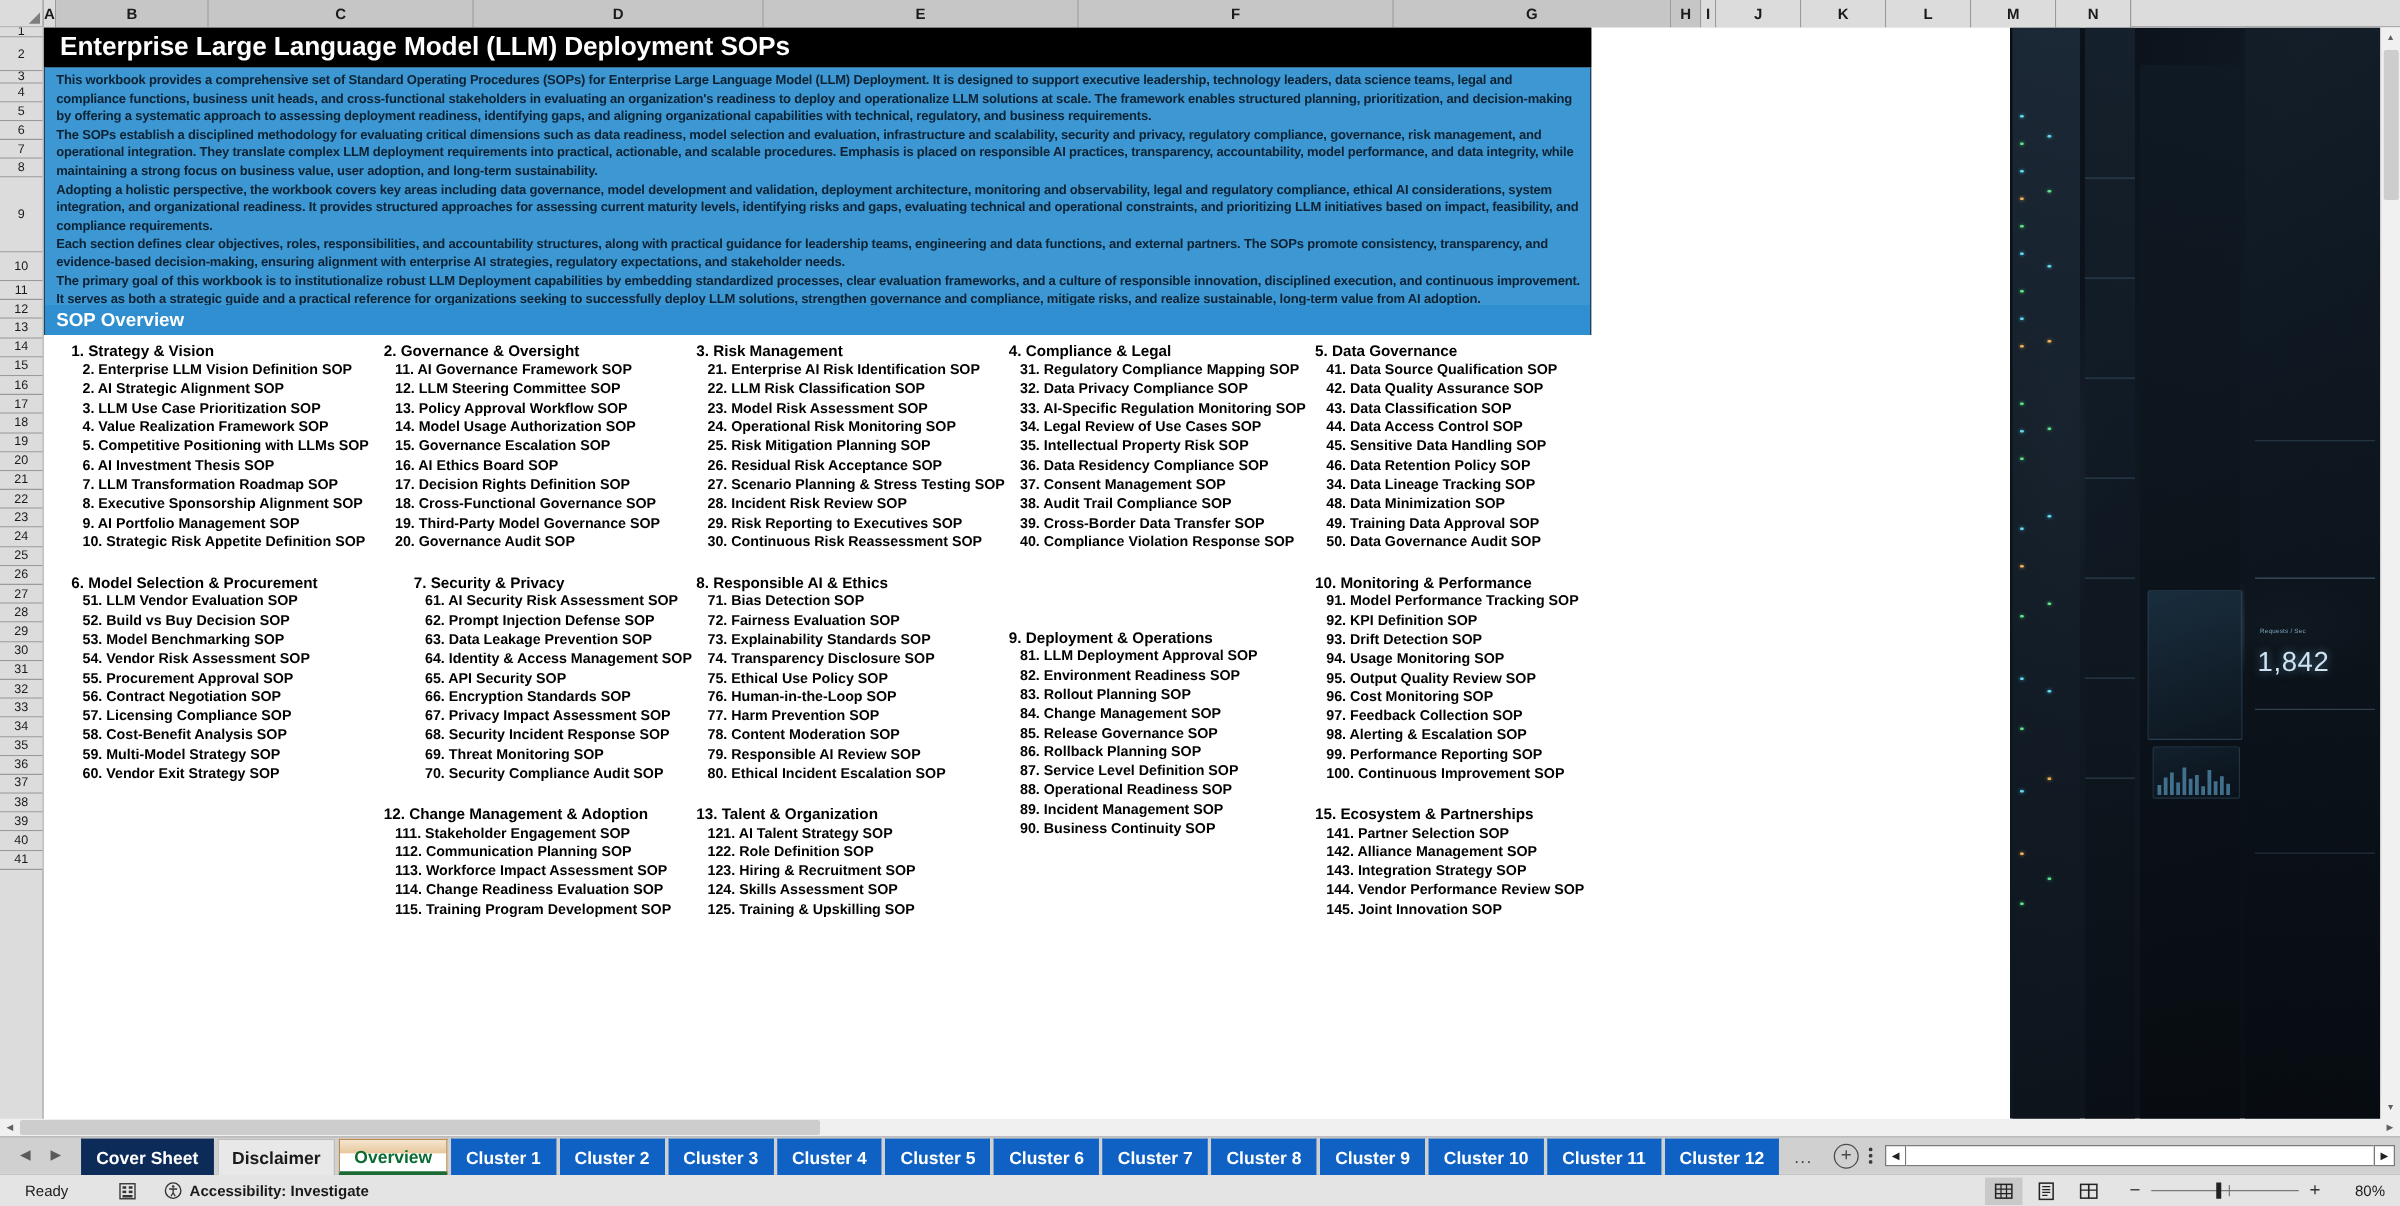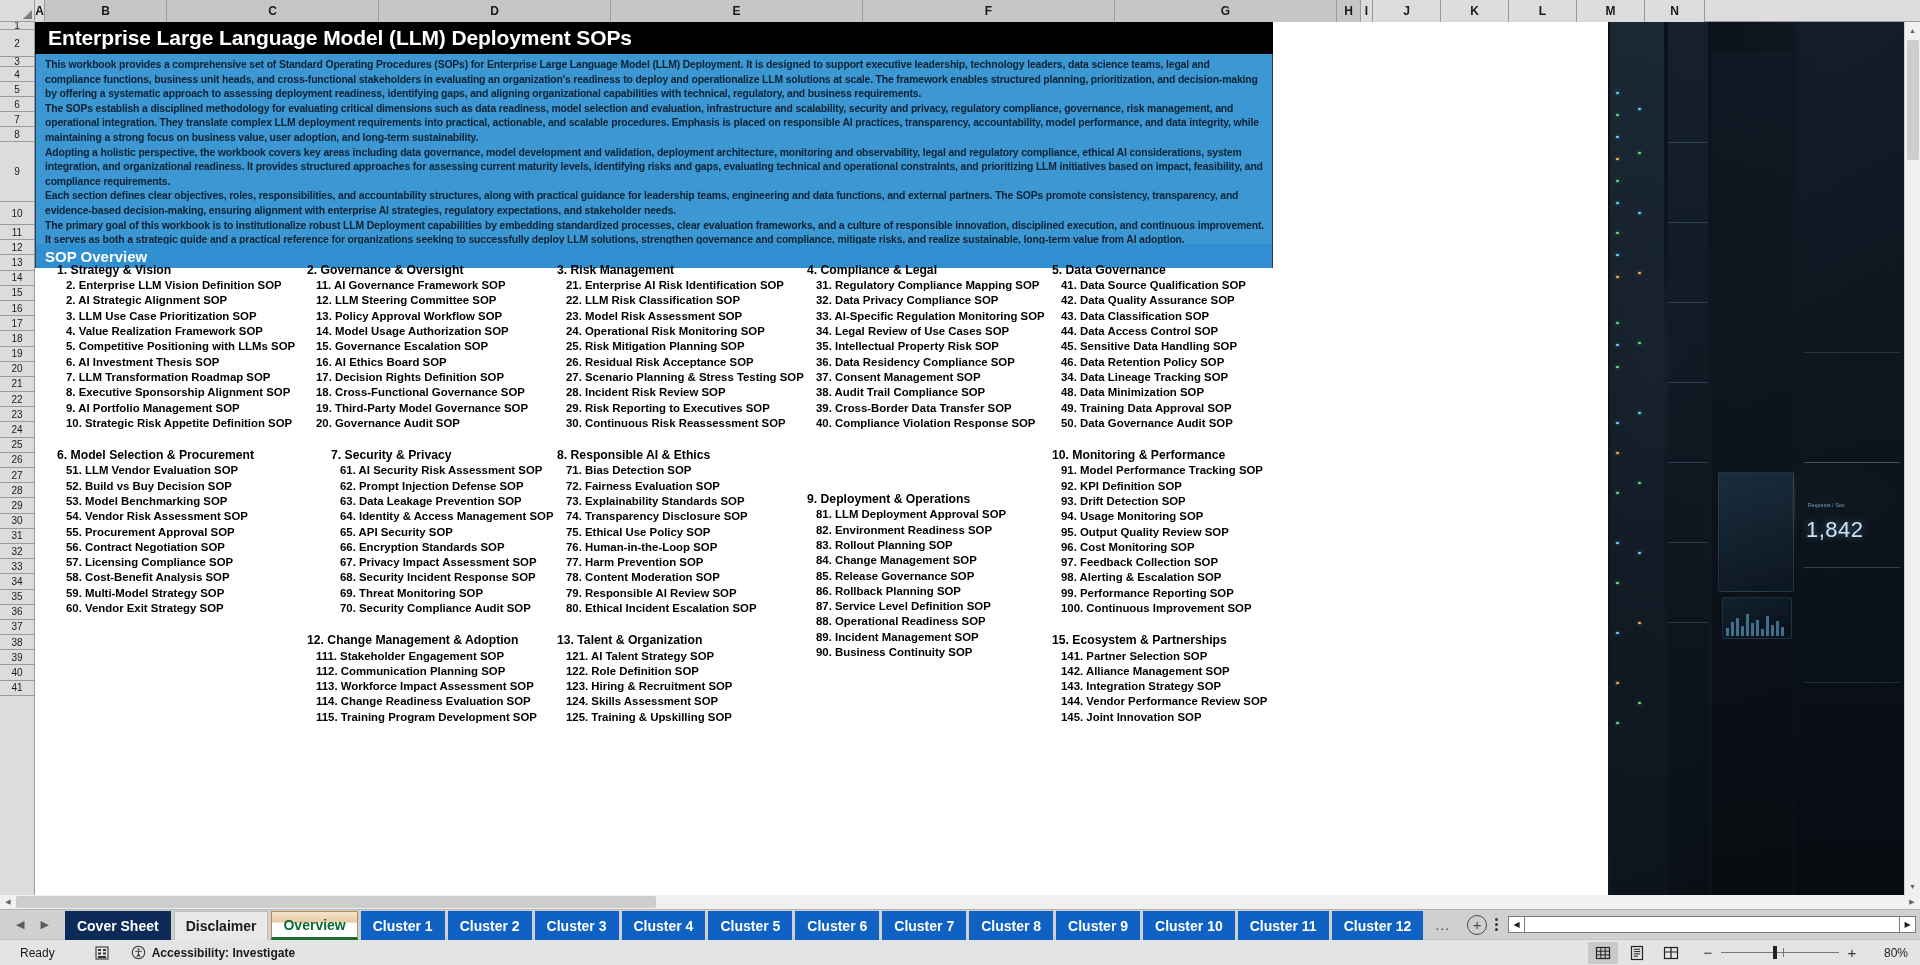--- a/index.html
+++ b/index.html
@@ -103,21 +103,21 @@
     padding-left: 9px;
     border-left: 1px solid #2a3f55;
     border-right: 1px solid #2a3f55;
   }
   .section-banner .sttl {
     color: #ffffff; font-size: 15px; font-weight: bold;
   }
 
   
   .sop-wrap {
-    position: absolute; left: 0; top: 241px;
+    position: absolute; left: 0; top: 252px;
     width: 1238px;
     text-decoration: underline;
   }
   .sop-cat {
     font-size: 12.2px; font-weight: bold; color: #000;
     height: 15.2px; line-height: 15.2px; white-space: nowrap;
   }
   .sop-item {
     font-size: 11.4px; color: #000; font-weight: bold;
     height: 15.3px; line-height: 15.3px; white-space: nowrap;

